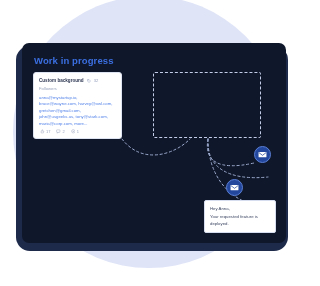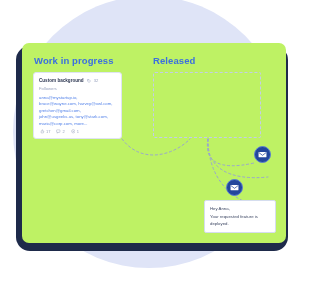--- a/index.html
+++ b/index.html
@@ -37,21 +37,21 @@
   }
 
   
   .panel {
     position: absolute;
     left: 22px;
     top: 43px;
     width: 264px;
     height: 200px;
     border-radius: 7px;
-    background: #bef264;
+    background: #0f172a;
     overflow: hidden;
   }
 
   
   .col-heading {
     position: absolute;
     font-size: 9.5px;
     font-weight: bold;
     color: #3b6fe0;
     letter-spacing: 0.1px;
@@ -189,21 +189,20 @@
 
 <div id="stage">
 
   <div class="bg-circle"></div>
   <div class="navy-frame"></div>
 
   <div class="panel">
 
     <div class="col-heading heading-wip">Work in progress</div>
 
-    <div class="col-heading heading-rel">Released</div>
 
     <div class="card">
       <div class="card-top">
         <span class="card-title">Custom background</span>
         <span>
           <svg class="tag-icon" viewBox="0 0 16 16">
             <path d="M2 2 L8 2 L14 8 L8 14 L2 8 Z" fill="none" stroke="#8e99b8" stroke-width="2"></path>
             <circle cx="5" cy="5" r="1.3" fill="#8e99b8"></circle>
           </svg>
         </span>

